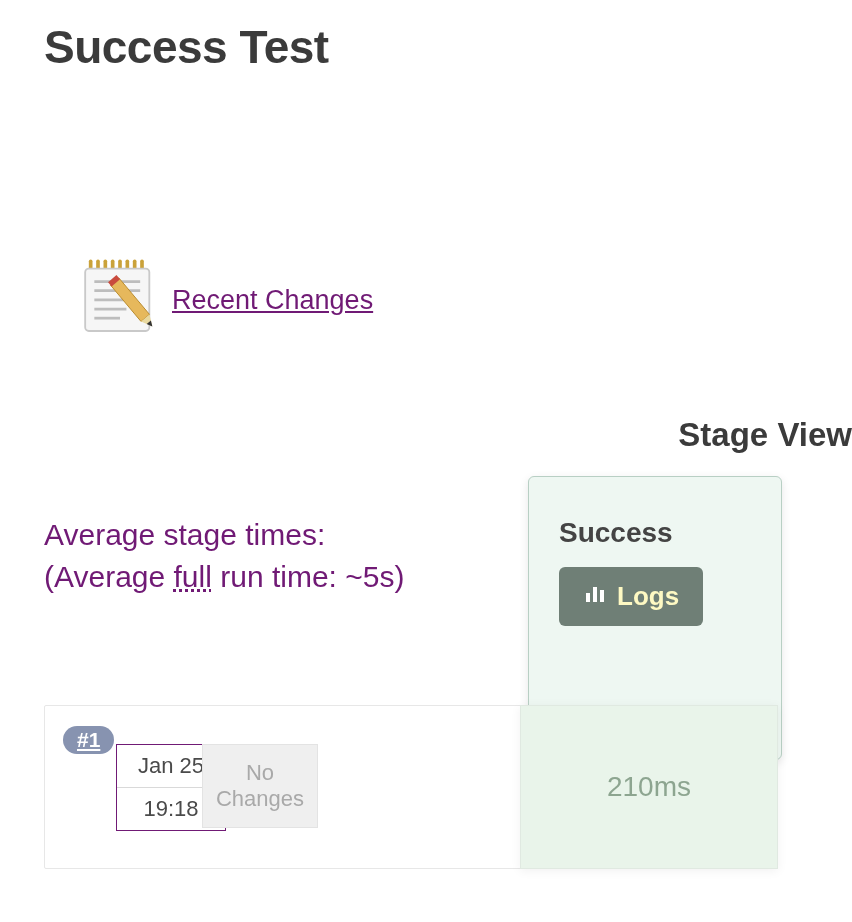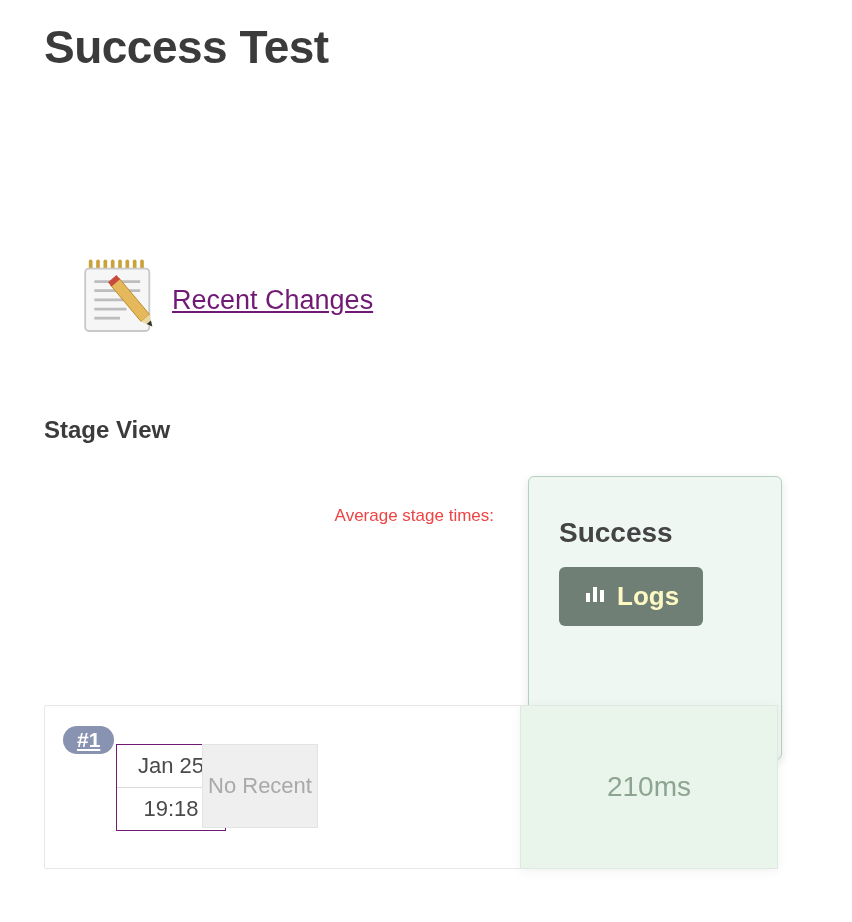--- a/index.html
+++ b/index.html
@@ -32,33 +32,33 @@
   .recent-changes-block svg {
     width: 88px;
     height: 88px;
   }
   .recent-changes-link {
     font-size: 27px;
     color: #701a75;
     text-decoration: underline;
   }
   h2.section-title {
-    font-size: 24px;
+    font-size: 33px;
     font-weight: 700;
     color: #3b3b3b;
     margin: 70px 0 0 0;
+    text-align: right;
   }
   .stage-view {
     margin-top: 60px;
   }
   .avg-lines {
-    text-align: right;
     width: 450px;
-    color: #ef4444;
-    font-size: 17px;
+    color: #701a75;
+    font-size: 30px;
     line-height: 1.4;
     margin-left: 0;
   }
   .avg-lines .avg-line1 {}
   .avg-lines .avg-line2 {}
   .avg-lines .full-word { text-decoration: underline dotted; }
   
   .stage-header {
     position: absolute;
     left: 580px;
@@ -241,20 +241,23 @@
       </svg>
     </span>
     <a class="recent-changes-link" href="#">Recent Changes</a>
   </div>
 
   <h2 class="section-title">Stage View</h2>
 
   <div class="stage-view">
     <div class="avg-lines">
       <div class="avg-line1">Average stage times:</div>
+      <div class="avg-line2">
+        <span>(Average </span><span class="full-word">full</span><span> run time: ~5s)</span>
+      </div>
     </div>
   </div>
 </div>
 
 <div class="stage-header">Hello</div>
 
 <div class="popup">
   <div class="status-text">Success</div>
   <button class="logs-btn">
     <span>
@@ -270,15 +273,15 @@
   <div class="pointer"></div>
 </div>
 
 <div class="run-area">
   <div class="run-row-bg"></div>
   <div class="run-badge">#1</div>
   <div class="date-card">
     <div class="d1">Jan 25</div>
     <div class="d2">19:18</div>
   </div>
-  <div class="changes-card">No Recent</div>
+  <div class="changes-card">No Changes</div>
   <div class="stage-cell">210ms</div>
 </div>
 
 </body></html>

